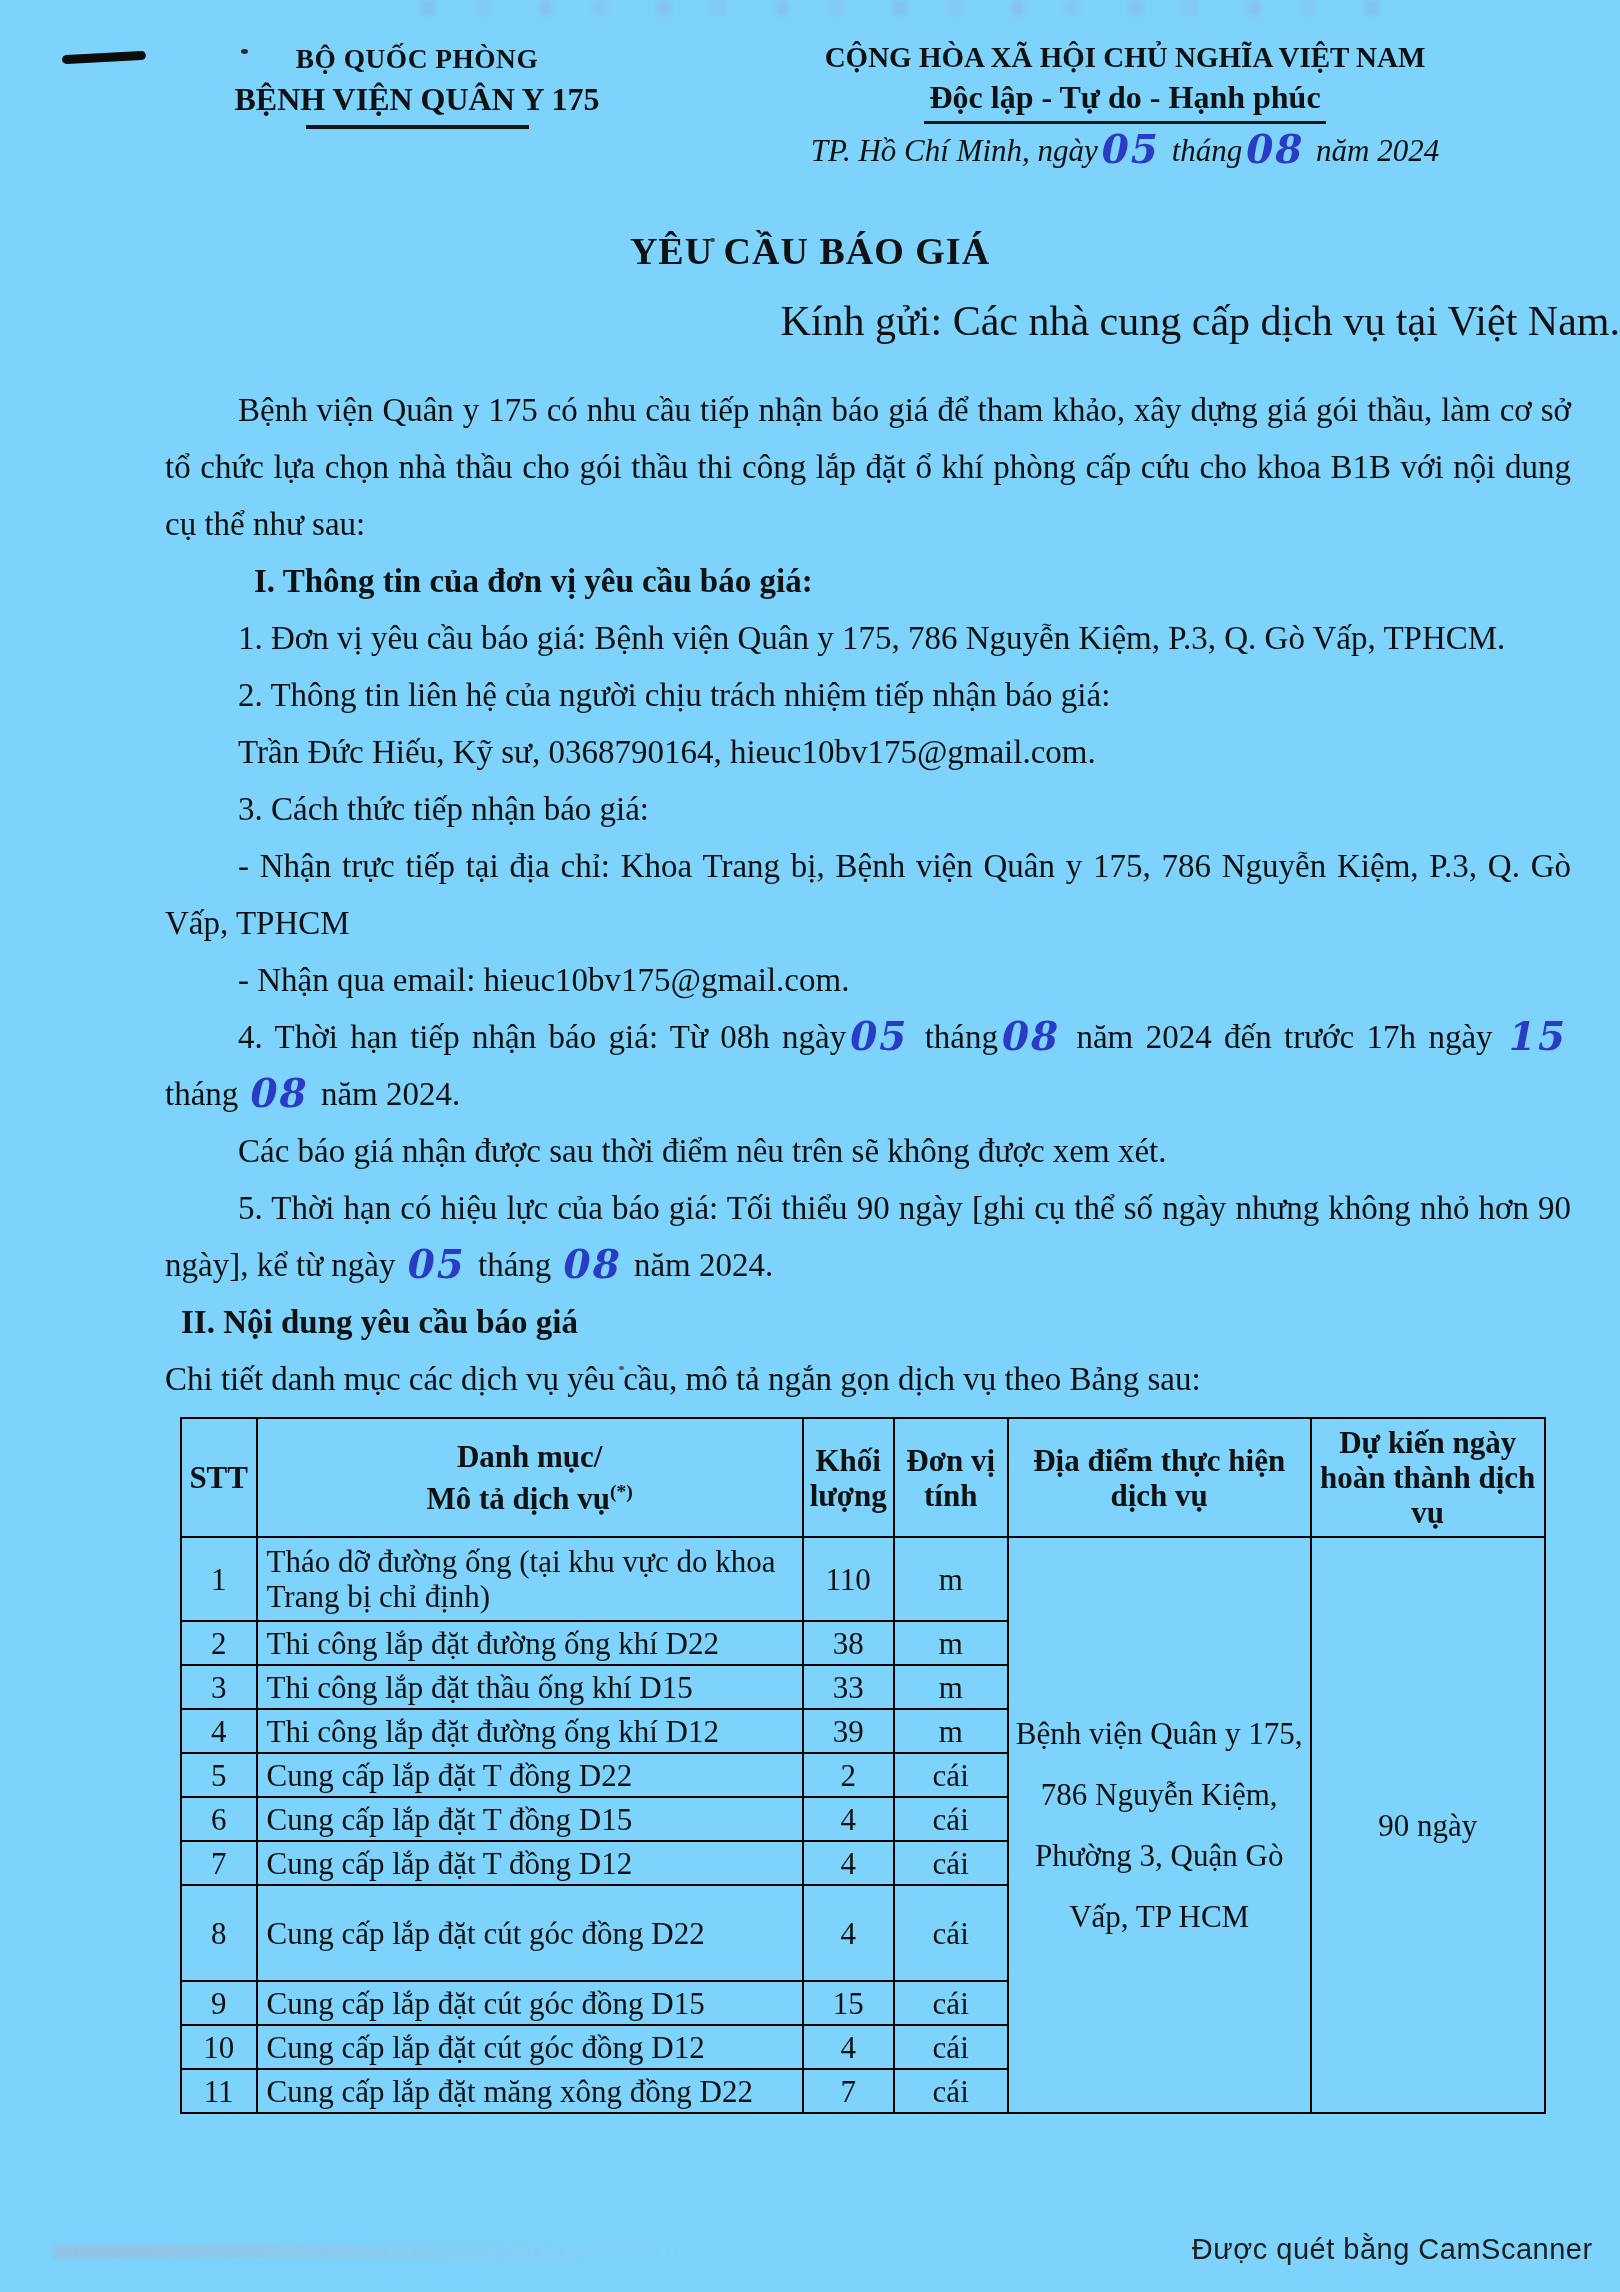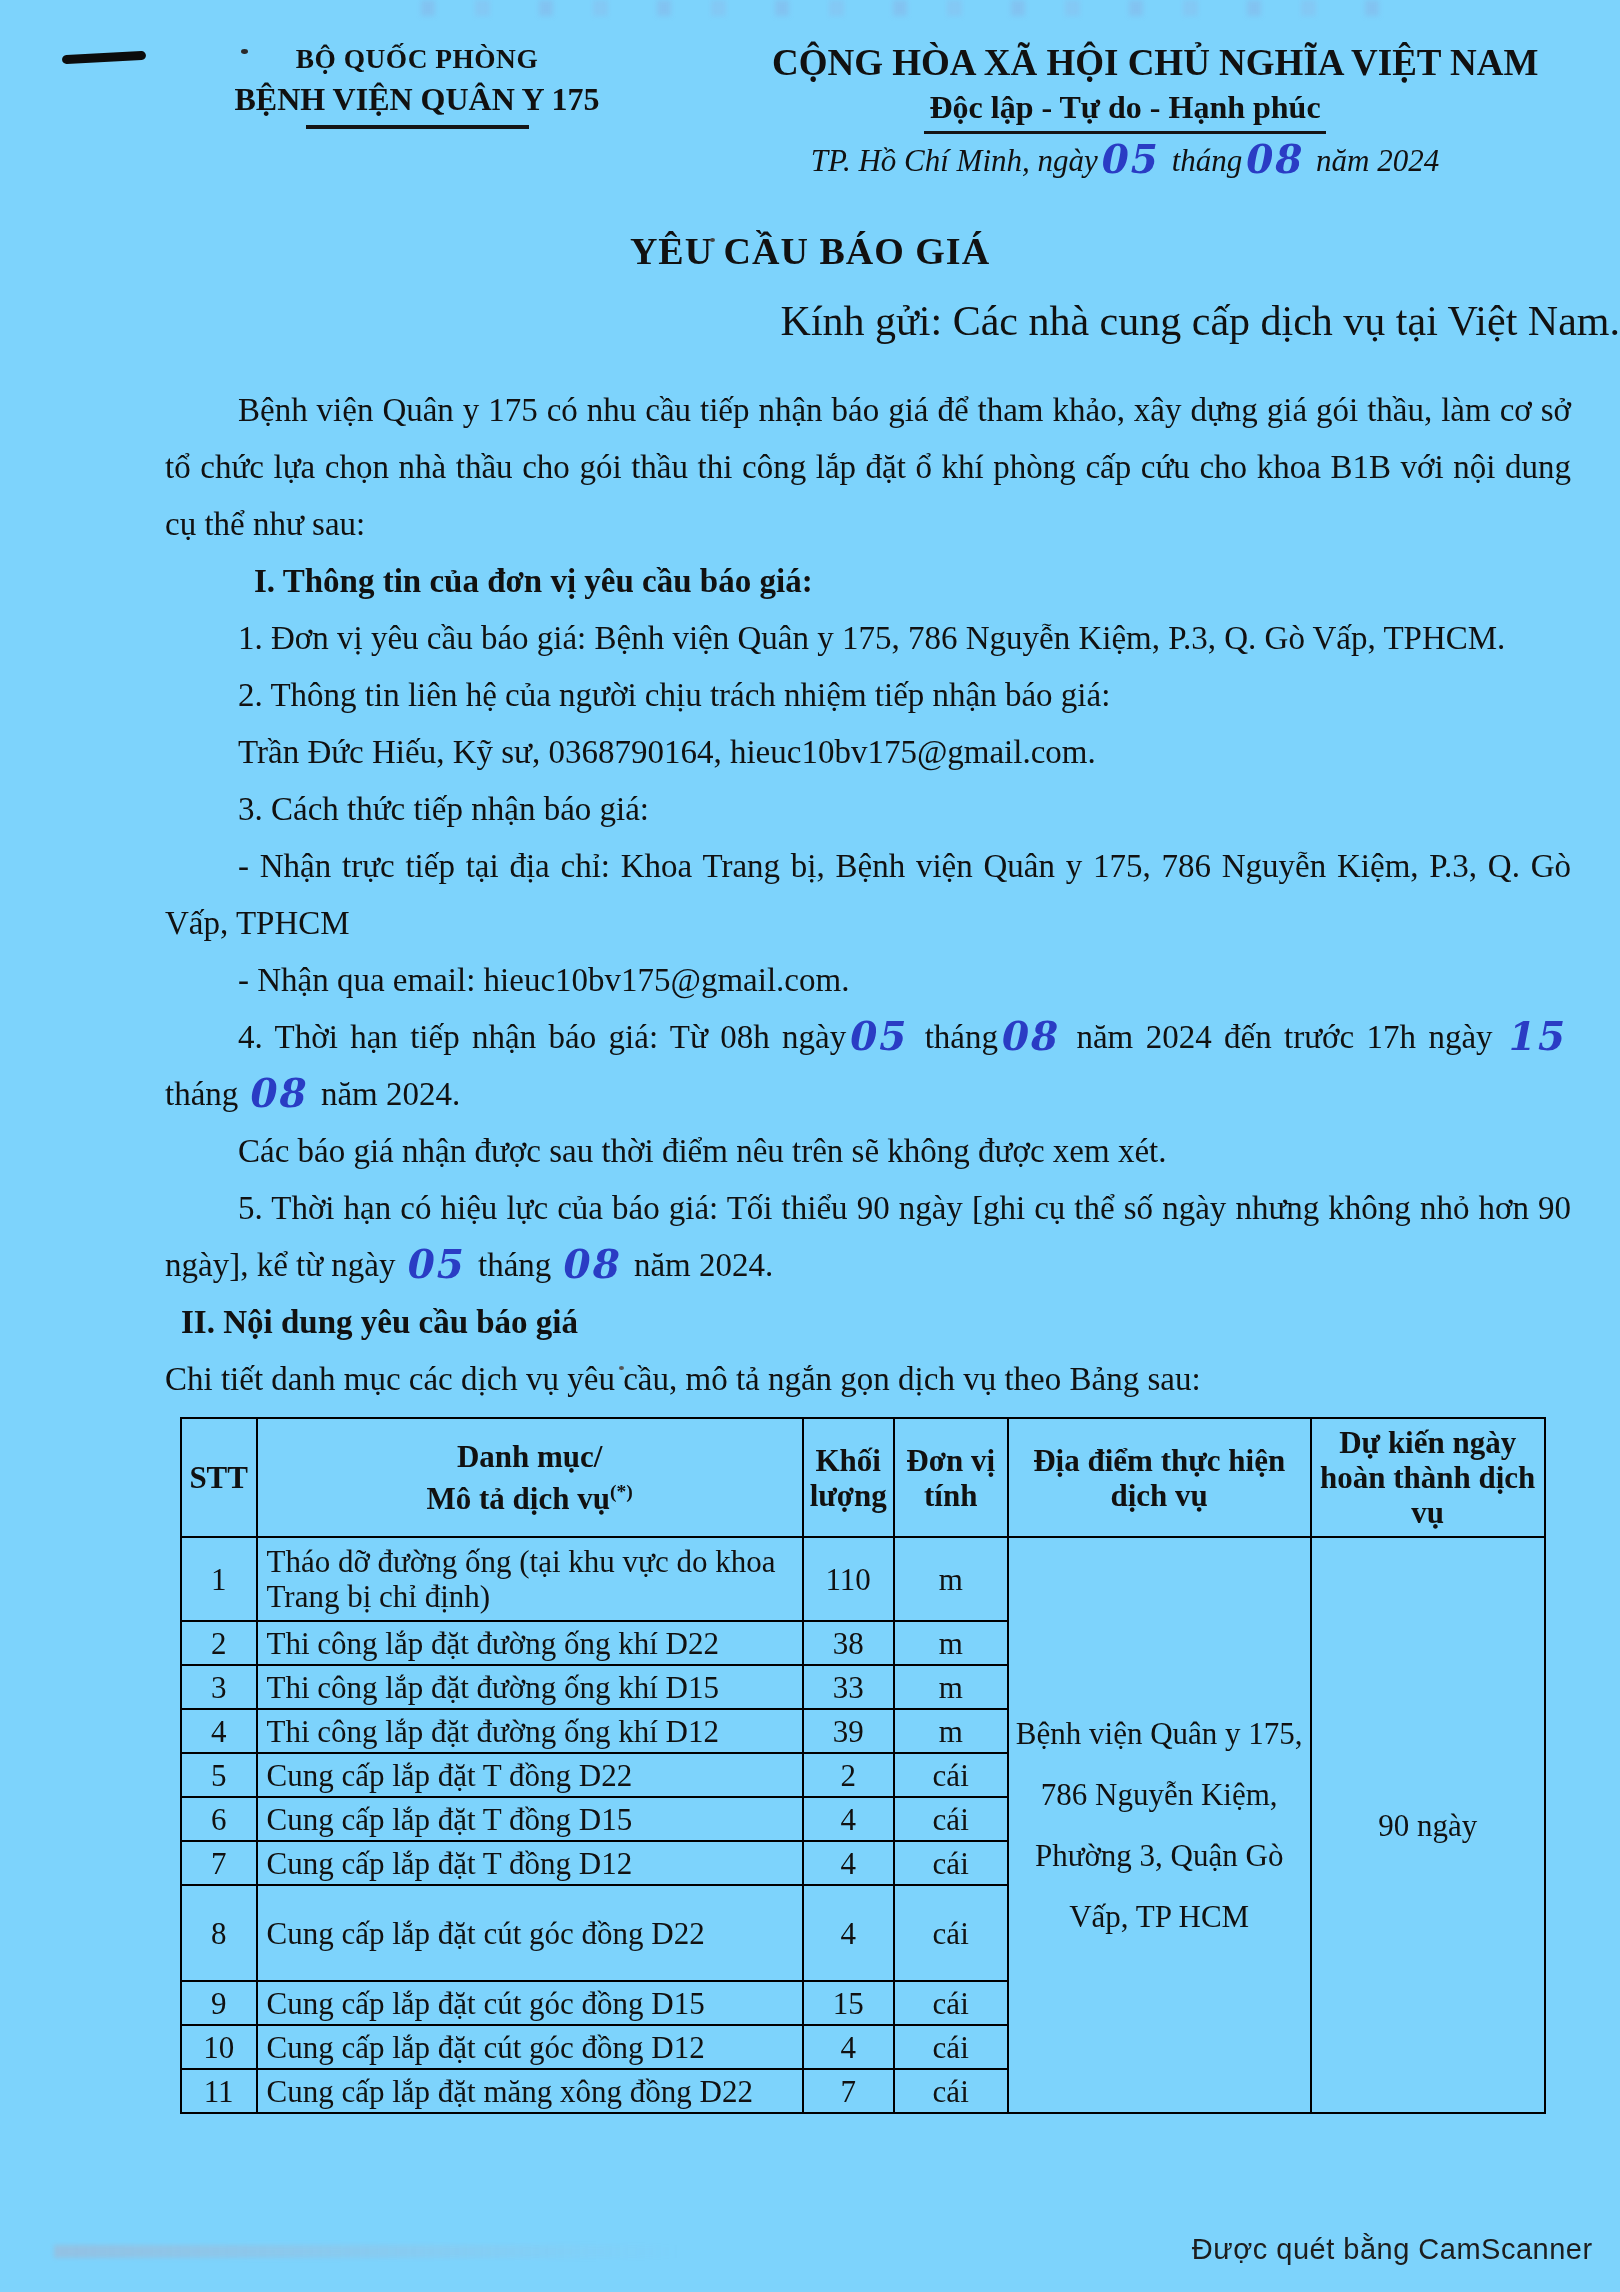--- a/index.html
+++ b/index.html
@@ -32,21 +32,21 @@
   .dot1{left:241px;top:49px;width:6.9px;height:4.9px;}
   .dot2{left:710px;top:238px;width:4.9px;height:3.9px;background:#444;}
   .dot3{left:619px;top:1366px;width:4.9px;height:3.9px;background:#555;}
   
   .letterhead{position:relative;height:188px;}
   .lh-left{position:absolute;left:178px;top:44px;width:478px;text-align:center;}
   .lh-left .l1{font-size:27.4px;font-weight:bold;letter-spacing:0.5px;}
   .lh-left .l2{font-size:32px;font-weight:bold;margin-top:5.9px;}
   .lh-left .rule{width:223px;height:3.9px;background:#151515;margin:6.9px auto 0;}
   .lh-right{position:absolute;left:772px;top:41px;width:706px;text-align:center;}
-  .lh-right .l1{font-size:37px;font-weight:bold;white-space:nowrap;font-family:Liberation Serif, serif;}
+  .lh-right .l1{font-size:29px;font-weight:bold;white-space:nowrap;font-family:Liberation Serif, serif;}
   .lh-right .l2{font-size:32px;font-weight:bold;margin-top:4.9px;}
   .lh-right .l2 span{display:inline-block;border-bottom:3.9px solid #151515;padding:0 5.9px 4.9px;}
   .lh-right .l3{font-size:31px;font-style:italic;margin-top:8.8px;white-space:nowrap;}
   
   .doc-title{margin-top:41px;text-align:center;font-size:38px;font-weight:bold;letter-spacing:1px;}
   .salutation{margin-top:23.5px;text-align:right;font-size:42px;padding-left:36px;}
   .bodytext{padding:0 49px 0 165px;}
   .p-line{font-size:33px;line-height:57px;text-align:justify;}
   .indent{text-indent:73px;}
   .bold{font-weight:bold;margin-left:16px;}
@@ -174,21 +174,21 @@
             <td class="done-cell" rowspan="11">90 ngày</td>
           </tr>
           <tr>
             <td>2</td>
             <td class="desc">Thi công lắp đặt đường ống khí D22</td>
             <td>38</td>
             <td>m</td>
           </tr>
           <tr>
             <td>3</td>
-            <td class="desc">Thi công lắp đặt đường ống khí D15</td>
+            <td class="desc">Thi công lắp đặt thầu ống khí D15</td>
             <td>33</td>
             <td>m</td>
           </tr>
           <tr>
             <td>4</td>
             <td class="desc">Thi công lắp đặt đường ống khí D12</td>
             <td>39</td>
             <td>m</td>
           </tr>
           <tr>

